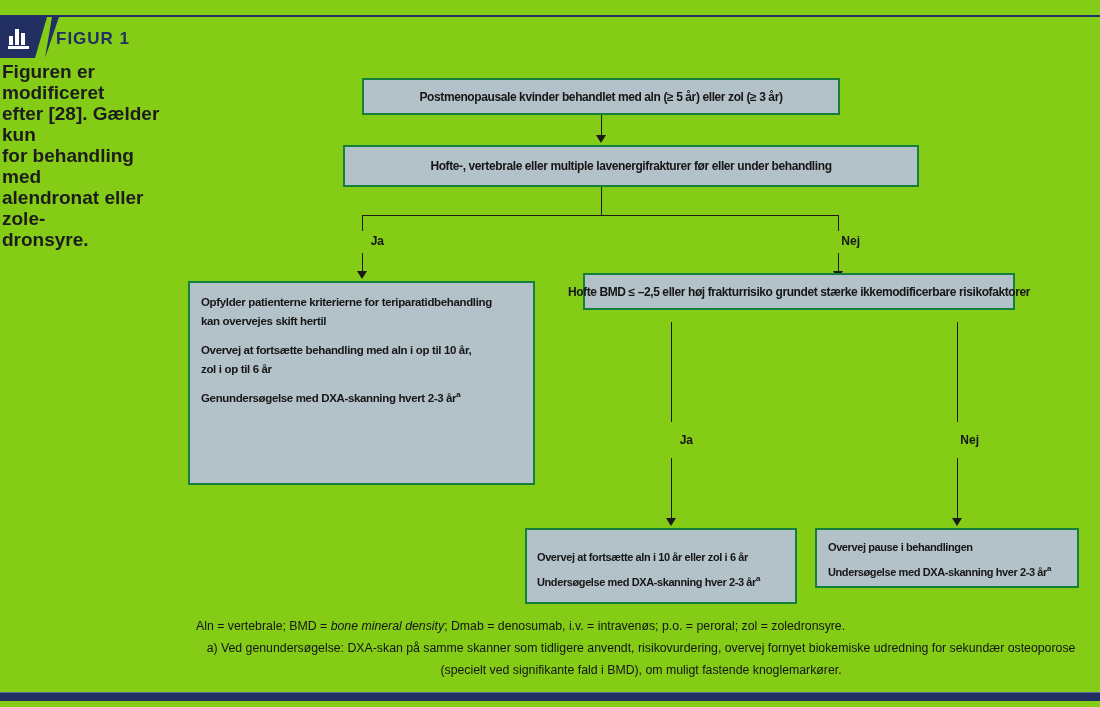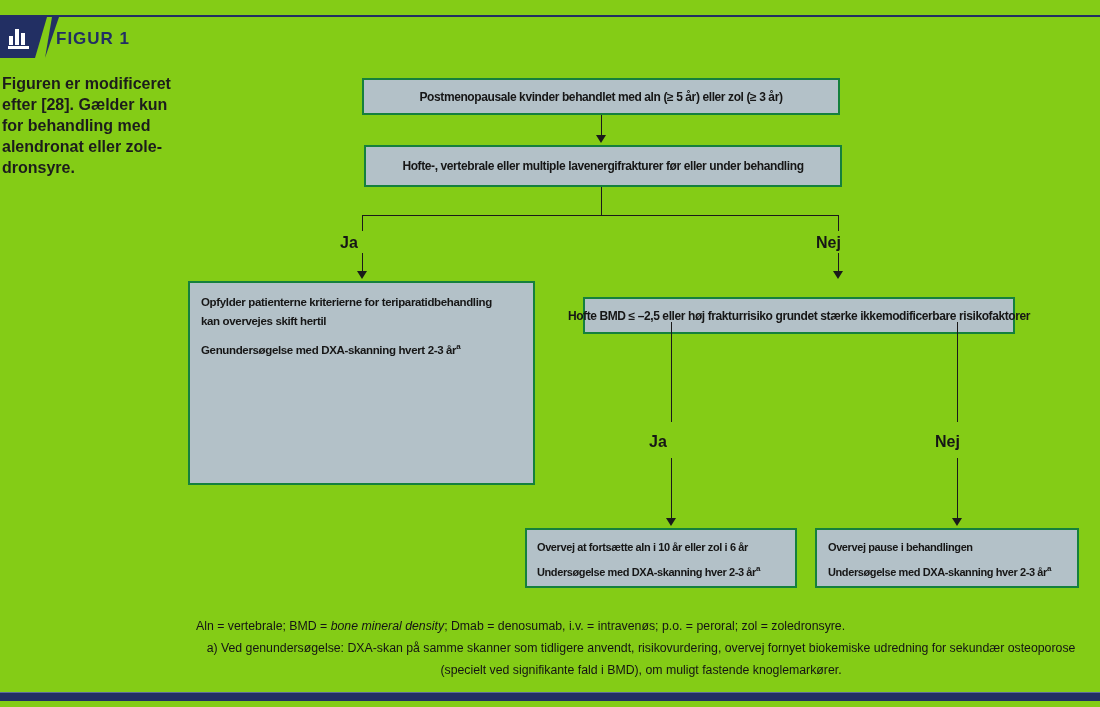--- a/index.html
+++ b/index.html
@@ -7,46 +7,46 @@
     position:relative;width:1100px;height:707px;background:#84cc16;overflow:hidden;
     font-family:"Liberation Sans","DejaVu Sans",sans-serif;color:#1a1a1a;
   }
   .top-rule{position:absolute;left:0;top:15px;width:1100px;height:2px;background:#222f63;}
   .bottom-band{position:absolute;left:0;top:692px;width:1100px;height:8px;background:#222f63;border-top:1px solid #5b6a9a;}
   .tab{position:absolute;left:0;top:17px;}
   .figur-label{
     position:absolute;left:56px;top:29px;font-size:17px;font-weight:700;color:#222f63;letter-spacing:1px;
   }
   .caption{
-    position:absolute;left:2px;top:73px;width:170px;font-size:16px;line-height:21px;font-weight:700;
+    position:absolute;left:2px;top:61px;width:170px;font-size:19px;line-height:21px;font-weight:700;
     color:#1c1c1c;white-space:pre-line;
   }
   .fbox{
     position:absolute;background:#b3c1c8;border:2px solid #15803d;box-sizing:border-box;
     font-weight:700;color:#161616;
   }
   .fbox.center{display:flex;align-items:center;justify-content:center;text-align:center;
     font-size:12px;letter-spacing:-0.4px;white-space:nowrap;}
   .box-start{left:362px;top:78px;width:478px;height:37px;}
-  .box-fracture{left:364px;top:145px;width:478px;height:42px;}
+  .box-fracture{left:343px;top:145px;width:576px;height:42px;}
   .box-left{left:188px;top:281px;width:347px;height:204px;padding:10px 11px;
     font-size:11.5px;line-height:19px;letter-spacing:-0.35px;}
   .box-left p{margin:0 0 10px 0;white-space:pre-line;}
   .box-left p:last-child{margin-bottom:2px;}
-  .box-bmd{left:583px;top:297px;width:432px;height:37px;}
-  .box-bl{left:525px;top:528px;width:272px;height:60px;padding:5px 10px;
+  .box-bmd{left:583px;top:273px;width:432px;height:37px;}
+  .box-bl{left:525px;top:528px;width:272px;height:76px;padding:15px 10px;
     font-size:11px;line-height:25px;letter-spacing:-0.4px;white-space:nowrap;}
   .box-br{left:815px;top:528px;width:264px;height:60px;padding:5px 11px;
     font-size:11px;line-height:25px;letter-spacing:-0.4px;white-space:nowrap;}
   sup{font-size:8px;vertical-align:super;line-height:0;}
   .vline{position:absolute;width:1px;background:#1a1a1a;}
   .hline{position:absolute;height:1px;background:#1a1a1a;}
   .ahead{position:absolute;width:0;height:0;border-left:5px solid transparent;
     border-right:5px solid transparent;border-top:8px solid #1a1a1a;}
-  .branch-label{position:absolute;width:44px;text-align:left;font-size:16px;font-weight:700;color:#161616;}
+  .branch-label{position:absolute;width:44px;text-align:right;font-size:12px;font-weight:700;color:#161616;}
   .footnotes{position:absolute;left:196px;top:615px;width:890px;font-size:12.3px;line-height:22px;color:#141414;}
   .footnotes .note-a{white-space:pre-line;text-align:center;}
   .footnotes i{font-style:italic;}
 </style>
 </head>
 <body>
 
 <div id="canvas">
 
   <div class="top-rule"></div>
@@ -86,20 +86,22 @@
   <div class="branch-label" style="left:816px;top:234px;">Nej</div>
 
   <div class="vline" style="left:362px;top:253px;height:18px;"></div>
   <div class="ahead" style="left:357px;top:271px;"></div>
   <div class="vline" style="left:838px;top:253px;height:18px;"></div>
   <div class="ahead" style="left:833px;top:271px;"></div>
 
   <div class="fbox box-left">
     <p>Opfylder patienterne kriterierne for teriparatidbehandling
 kan overvejes skift hertil</p>
+    <p>Overvej at fortsætte behandling med aln i op til 10 år,
+zol i op til 6 år</p>
     <p><span>Genundersøgelse med DXA-skanning hvert 2-3 år</span><sup>a</sup></p>
   </div>
 
   <div class="fbox center box-bmd">Hofte BMD ≤ –2,5 eller høj frakturrisiko grundet stærke ikkemodificerbare risikofaktorer</div>
 
   <div class="vline" style="left:671px;top:322px;height:100px;"></div>
   <div class="vline" style="left:957px;top:322px;height:100px;"></div>
 
   <div class="branch-label" style="left:649px;top:433px;">Ja</div>
   <div class="branch-label" style="left:935px;top:433px;">Nej</div>

